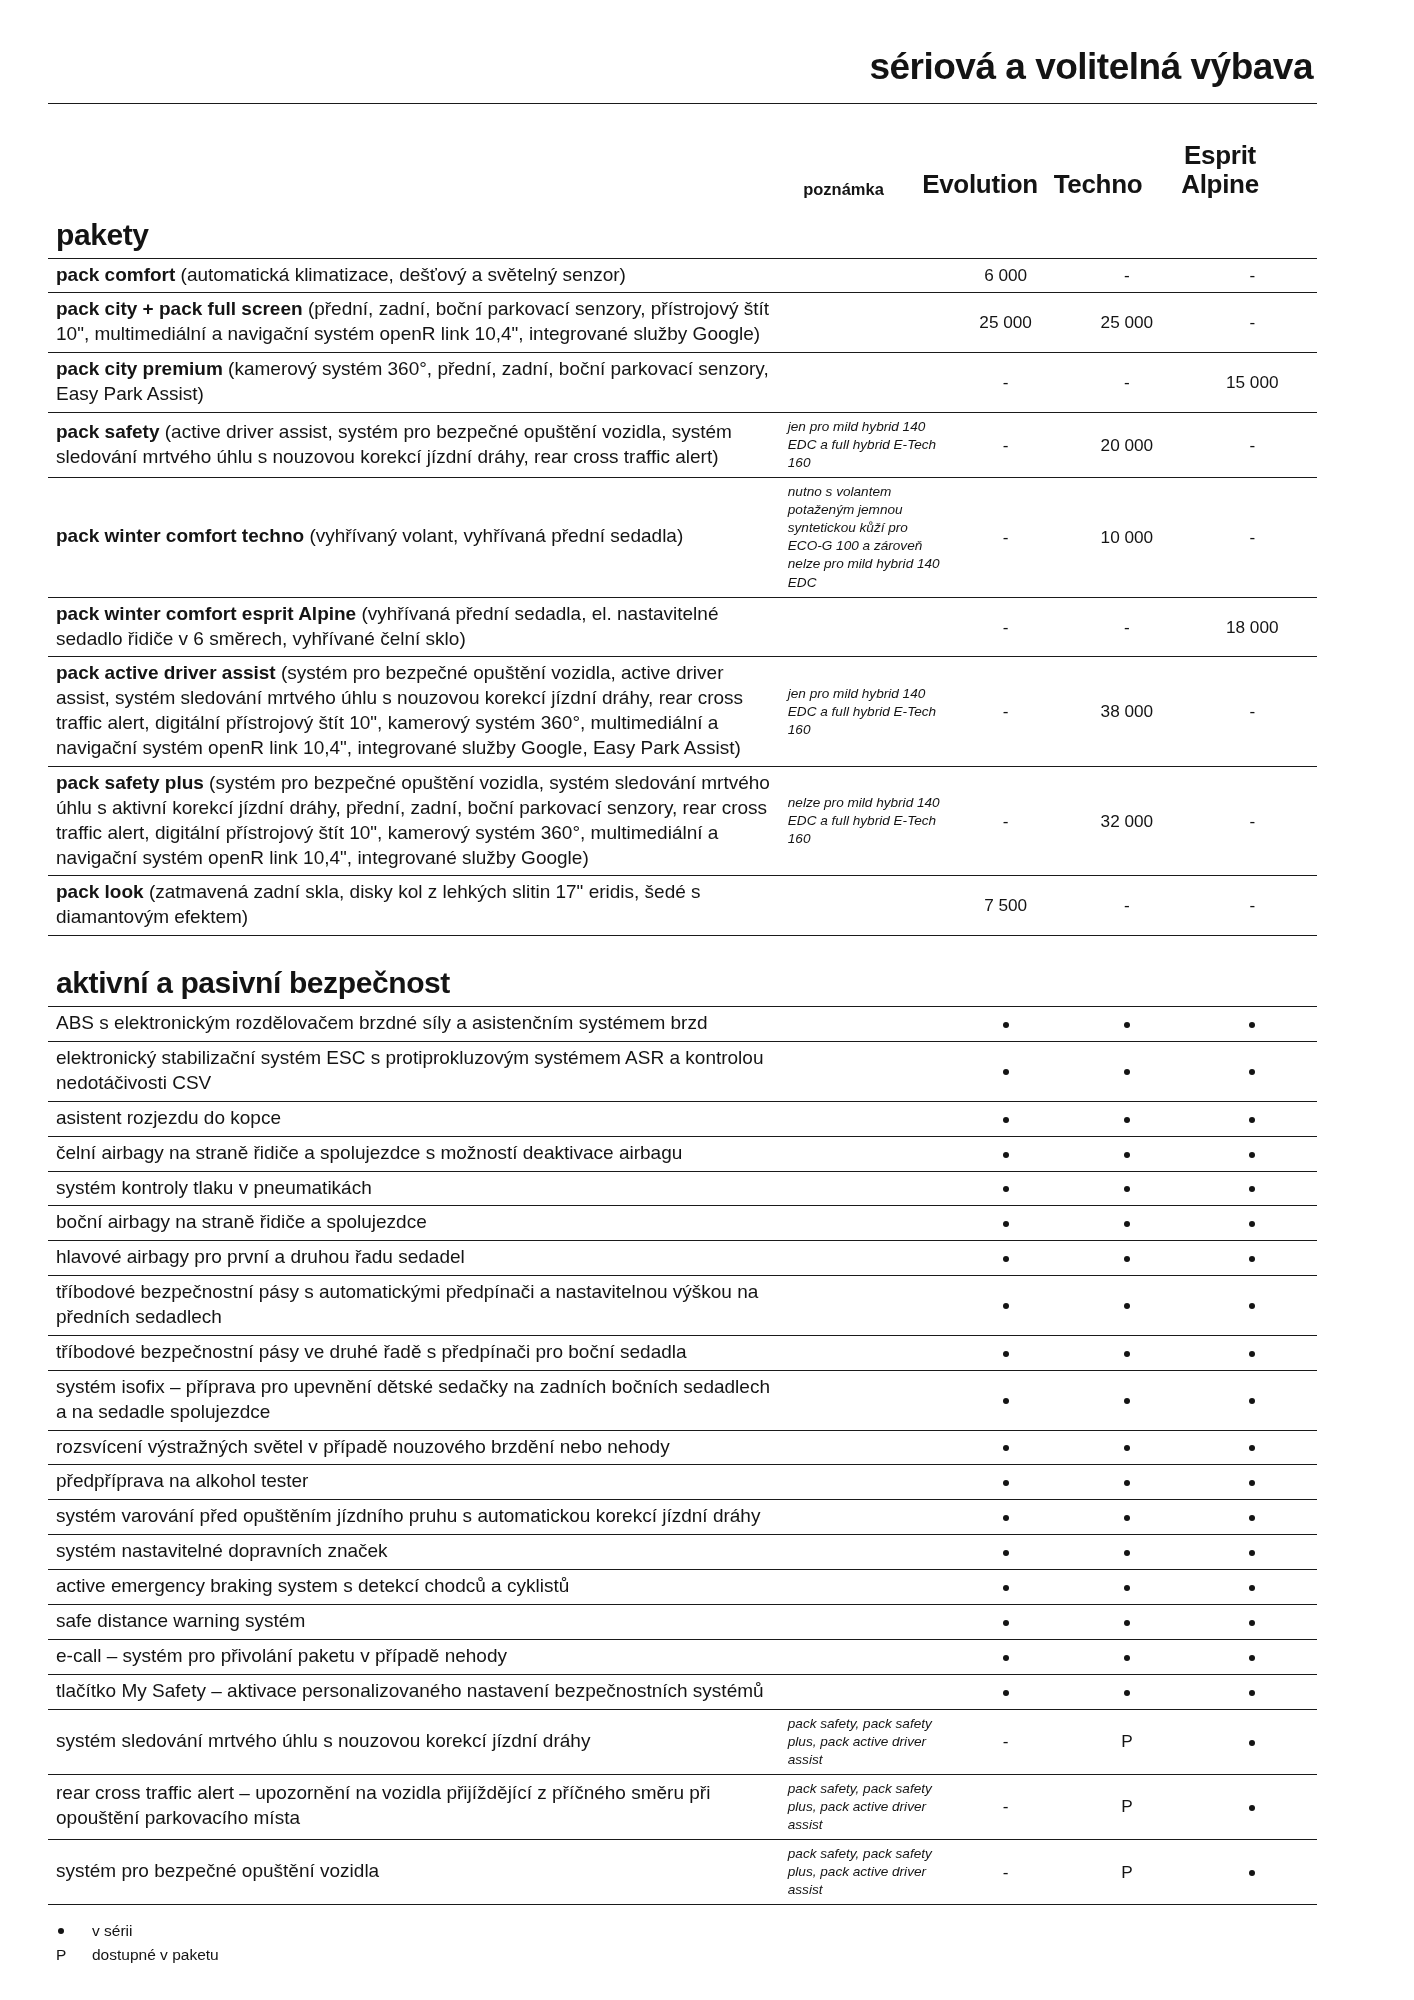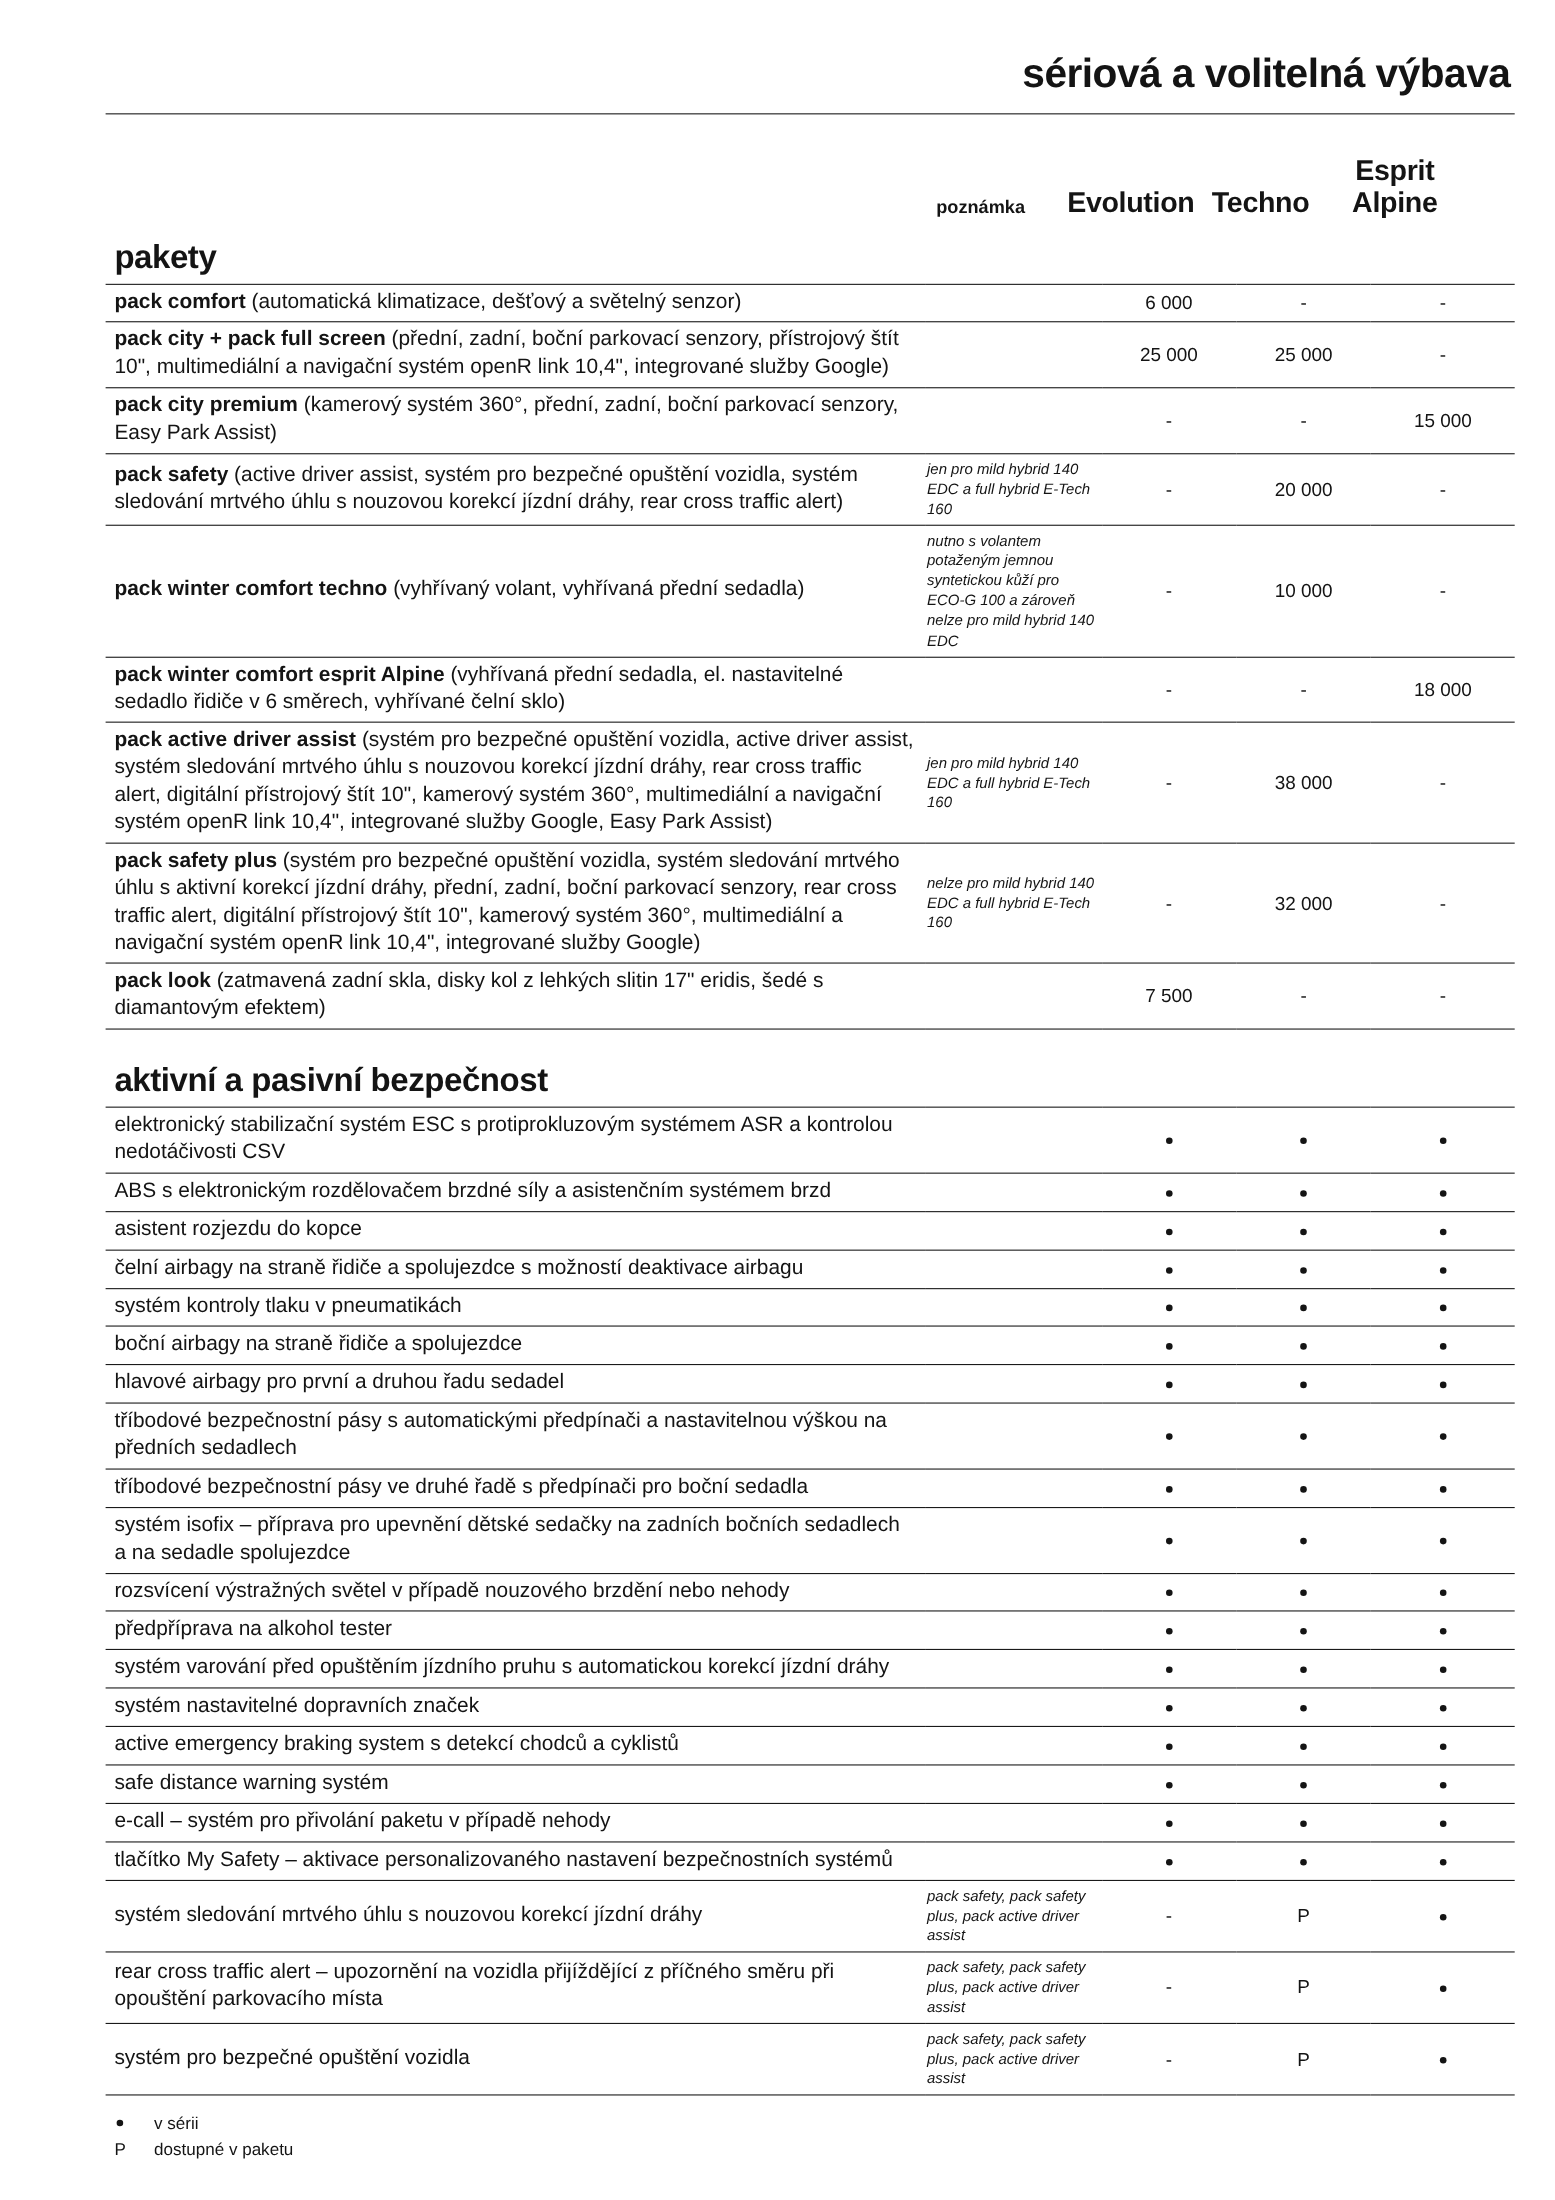--- a/index.html
+++ b/index.html
@@ -12,23 +12,22 @@
   body {
     width: 1414px;
     min-height: 2000px;
     font-family: "Liberation Sans", "DejaVu Sans", sans-serif;
     color: #141414;
     -webkit-font-smoothing: antialiased;
   }
   .page {
     width: 1365px;
     min-height: 2000px;
-    padding: 40px 36px 0 48px;
+    padding: 40px 48px 0 48px;
     position: relative;
-    margin-left: 48px;
   }
 
   
   .doc-title {
     text-align: right;
     font-size: 37px;
     font-weight: 700;
     letter-spacing: -0.5px;
     line-height: 1.15;
     padding-right: 4px;
@@ -228,28 +227,28 @@
             <td class="val">7 500</td>
             <td class="val">-</td>
             <td class="val wide">-</td>
           </tr>
         </tbody>
       </table>
       <div class="section-title second">aktivní a pasivní bezpečnost</div>
       <table class="spec">
         <tbody>
           <tr>
+            <td class="feature"><span>ABS s elektronickým rozdělovačem brzdné síly a asistenčním systémem brzd</span></td>
+            <td class="note"></td>
+            <td class="val"><span class="dot"></span></td>
+            <td class="val"><span class="dot"></span></td>
+            <td class="val wide"><span class="dot"></span></td>
+          </tr>
+          <tr>
             <td class="feature"><span>elektronický stabilizační systém ESC s protiprokluzovým systémem ASR a kontrolou nedotáčivosti CSV</span></td>
-            <td class="note"></td>
-            <td class="val"><span class="dot"></span></td>
-            <td class="val"><span class="dot"></span></td>
-            <td class="val wide"><span class="dot"></span></td>
-          </tr>
-          <tr>
-            <td class="feature"><span>ABS s elektronickým rozdělovačem brzdné síly a asistenčním systémem brzd</span></td>
             <td class="note"></td>
             <td class="val"><span class="dot"></span></td>
             <td class="val"><span class="dot"></span></td>
             <td class="val wide"><span class="dot"></span></td>
           </tr>
           <tr>
             <td class="feature"><span>asistent rozjezdu do kopce</span></td>
             <td class="note"></td>
             <td class="val"><span class="dot"></span></td>
             <td class="val"><span class="dot"></span></td>

